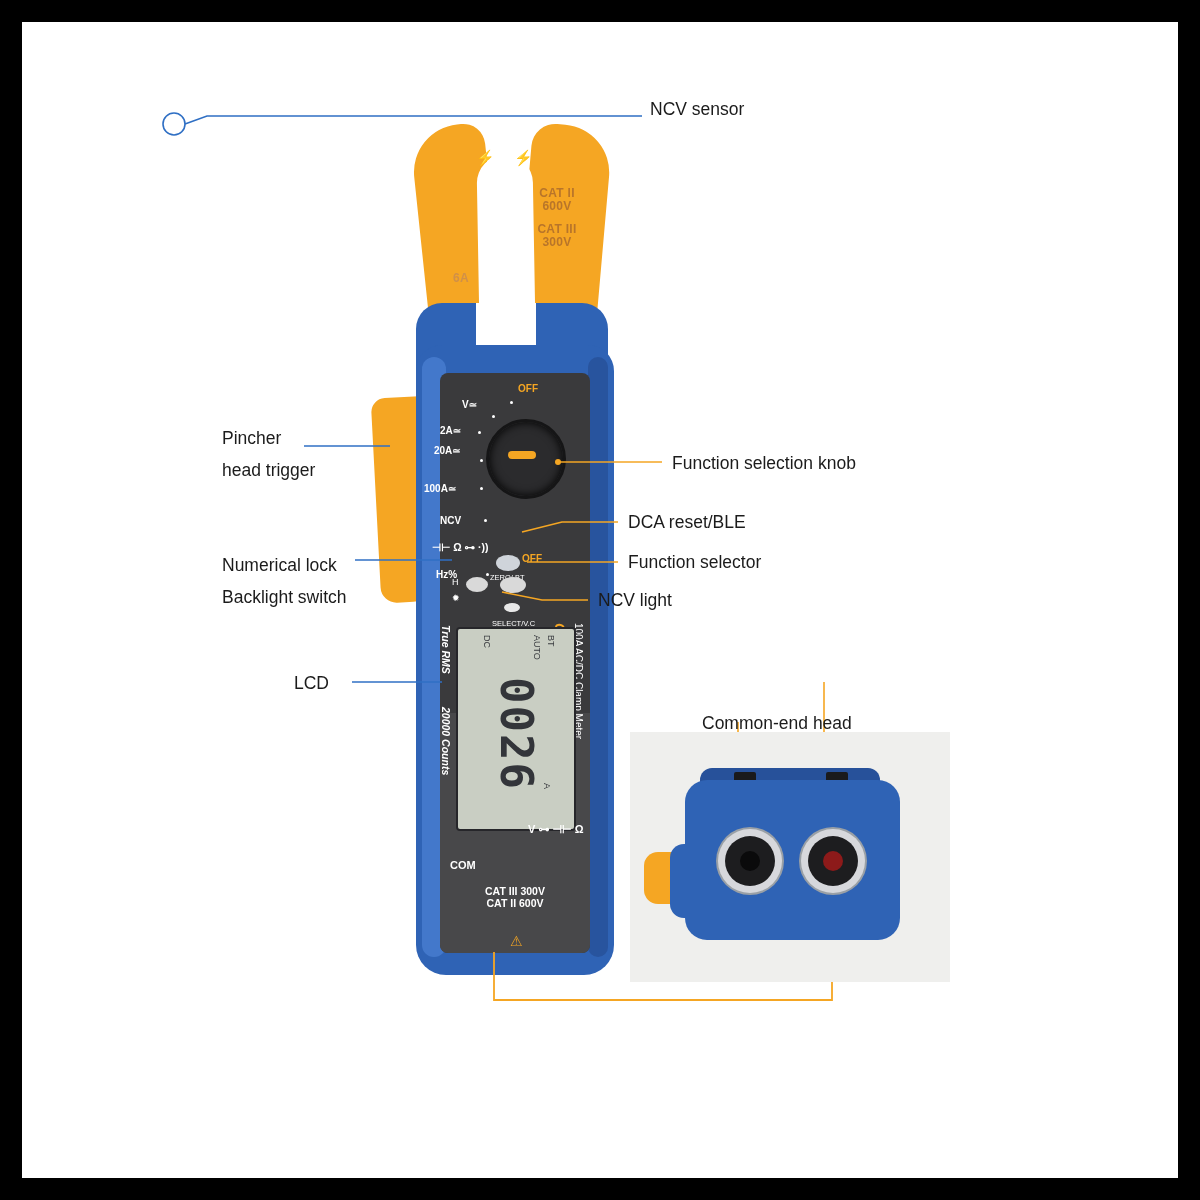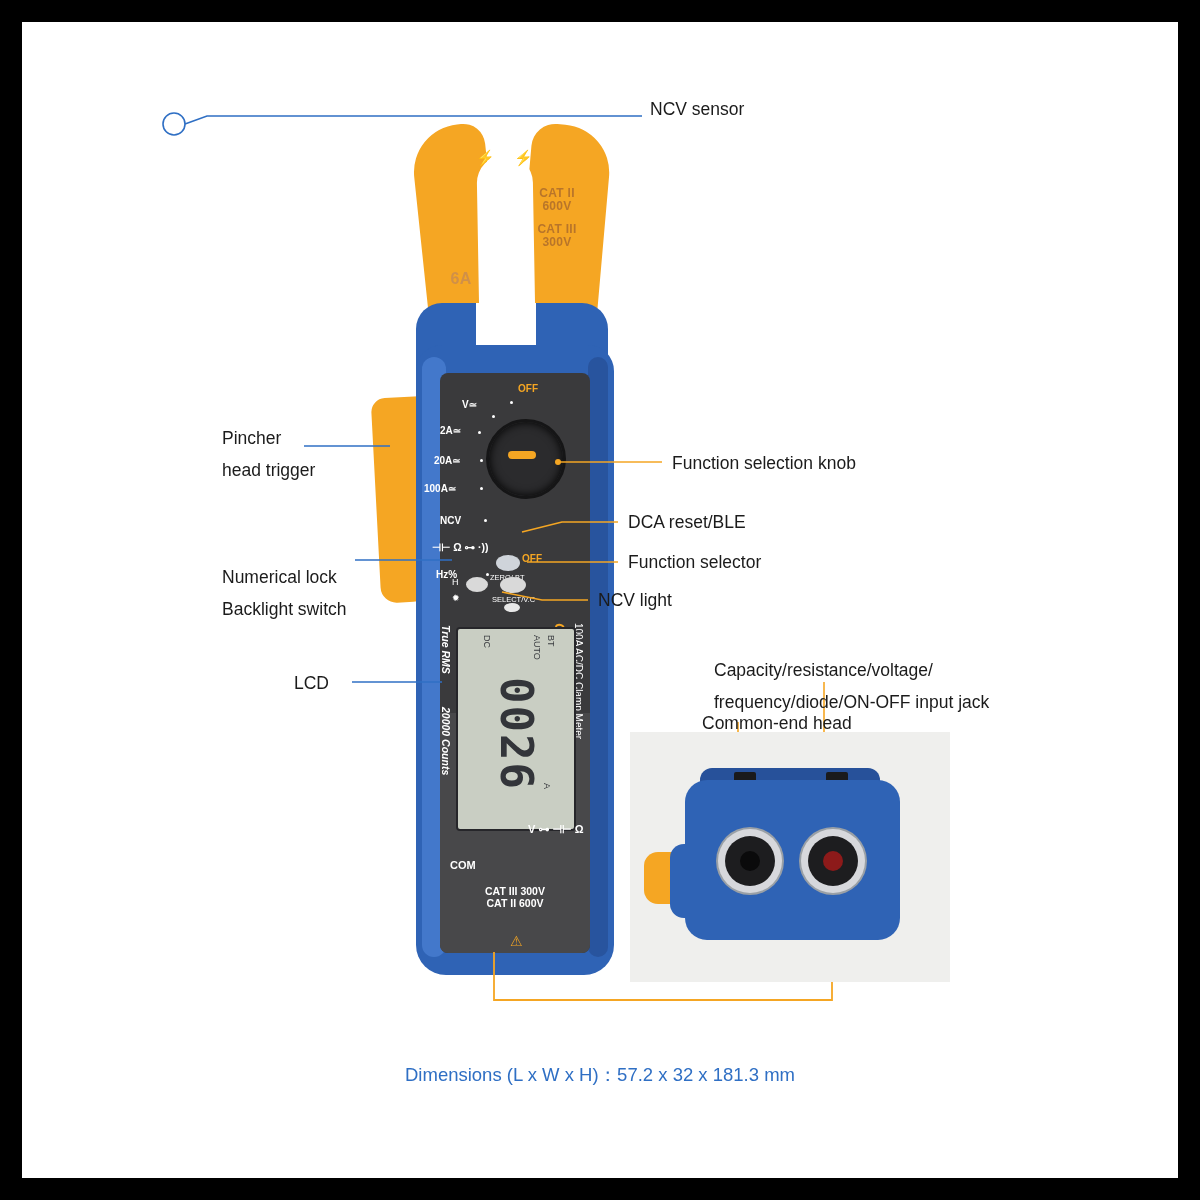--- a/index.html
+++ b/index.html
@@ -93,21 +93,21 @@
     position: absolute;
     color: #b8752a;
     font-size: 12px;
     font-weight: bold;
     text-align: center;
     line-height: 13px;
     letter-spacing: .3px;
   }
   #catII  { left: 136px; top: 80px; width: 58px; }
   #catIII { left: 136px; top: 116px; width: 58px; }
-  #ampSym { left: 52px;  top: 165px; width: 34px; color:#d09048; font-size: 16px; }
+  #ampSym { left: 52px;  top: 165px; width: 34px; color:#d09048; font-size: 12px; }
   .boltIcon {
     position: absolute;
     color: #cf8a35;
     font-size: 15px;
     font-weight: bold;
   }
 
   
   #trigger {
     position: absolute;
@@ -404,21 +404,21 @@
 
     <div class="dialLbl off" style="left:126px; top:276px;">OFF</div>
     <div class="dot" style="left:118px; top:294px;"></div>
 
     <div class="dialLbl" style="left:70px;  top:292px;">V≃</div>
     <div class="dot" style="left:100px; top:308px;"></div>
 
     <div class="dialLbl" style="left:48px;  top:318px;">2A≃</div>
     <div class="dot" style="left:86px; top:324px;"></div>
 
-    <div class="dialLbl" style="left:42px;  top:348px;">20A≃</div>
+    <div class="dialLbl" style="left:42px;  top:338px;">20A≃</div>
     <div class="dot" style="left:88px; top:352px;"></div>
 
     <div class="dialLbl" style="left:32px;  top:376px;">100A≃</div>
     <div class="dot" style="left:88px; top:380px;"></div>
 
     <div class="dialLbl" style="left:48px;  top:408px;">NCV</div>
     <div class="dot" style="left:92px; top:412px;"></div>
 
     <div class="dialLbl" style="left:40px;  top:434px; font-size:10.5px;">⊣⊢ Ω ⊶ ·))</div>
 
@@ -431,21 +431,21 @@
     <div id="dialPointer"></div>
 
     <div class="btn" id="btnHold"></div>
     <div class="ic" style="left:60px; top:470px;">H</div>
     <div class="ic" style="left:60px; top:486px;">✹</div>
 
     <div class="btn" id="btnZero"></div>
     <div class="btnTxt" style="left:98px; top:466px;">ZERO/ BT</div>
 
     <div class="btn" id="btnSel"></div>
-    <div class="btnTxt" style="left:100px; top:488px;">SELECT/V.C</div>
+    <div class="btnTxt" style="left:100px; top:512px;">SELECT/V.C</div>
 
     <div class="btn" id="ncvLed"></div>
 
     <div id="brandTxt" style="left:176px; top:516px;">CM2100</div>
     <div id="brandSub" style="left:192px; top:516px;">100A AC/DC Clamp Meter</div>
 
     <div class="sideTxt" style="left:60px; top:518px;">True RMS</div>
     <div class="sideTxt" style="left:60px; top:600px;">20000 Counts</div>
 
     <div id="lcd"></div>
@@ -486,39 +486,36 @@
 
     <path d="M472 930 L472 978 L810 978 L810 930" fill="none" stroke="#f5a623" stroke-width="1.8"></path>
   </svg>
 
   <div class="label" style="left:628px; top:76px;">NCV sensor</div>
   <div class="label" style="left:650px; top:430px;">Function selection knob</div>
   <div class="label two" style="left:200px; top:400px;">Pincher
 head trigger</div>
   <div class="label" style="left:606px; top:489px;">DCA reset/BLE</div>
   <div class="label" style="left:606px; top:529px;">Function selector</div>
-  <div class="label two" style="left:200px; top:527px;margin-top:12px;">Numerical lock
+  <div class="label two" style="left:200px; top:527px;">Numerical lock
 Backlight switch</div>
   <div class="label" style="left:576px; top:567px;">NCV light</div>
   <div class="label" style="left:272px; top:650px;">LCD</div>
-  <div class="label two" style="left:692px; top:632px;">Capacity/resistance/voltage/
-frequency/diode/ON-OFF input jack</div>
   <div class="label" style="left:680px; top:690px;">Common-end head</div>
 
   <div id="inset">
     <div id="insetBodyTop"></div>
     <div class="topSlot" style="left:104px; top:40px;"></div>
     <div class="topSlot" style="left:196px; top:40px;"></div>
     <div id="insetNub"></div>
     <div id="insetNubB"></div>
     <div id="insetBody"></div>
     <div class="jackHole" id="jackCom">
           <div class="inner"></div>
         </div>
     <div class="jackHole" id="jackVol">
           <div class="inner"></div>
         </div>
   </div>
 
-  <div id="dimText">Dimensions (L x W x H)：57.2 x 32 x 181.3 mm</div>
 
  </div>
 </div>
 
 </body></html>

